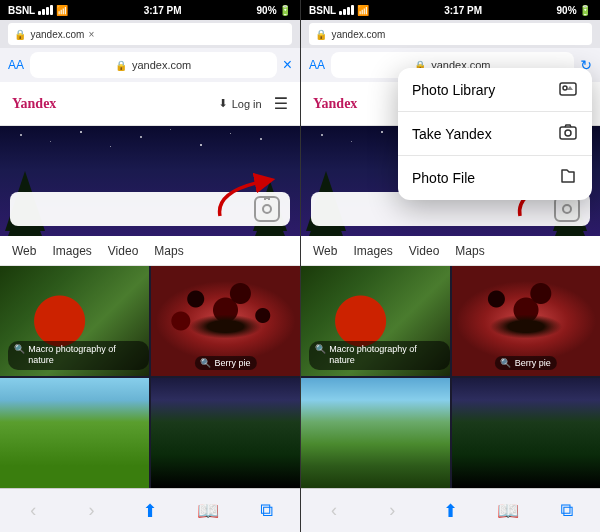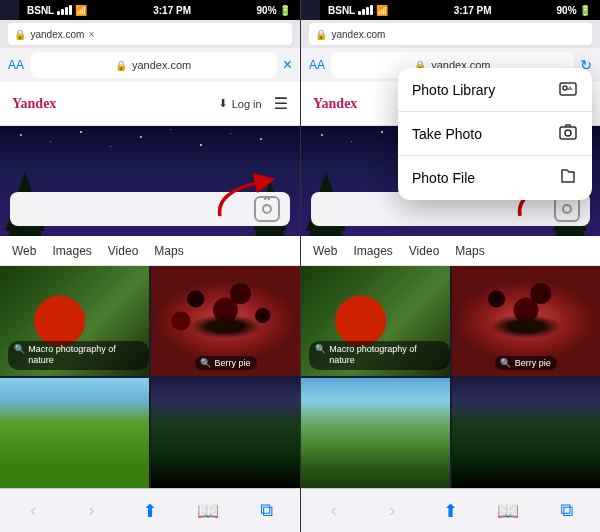--- a/index.html
+++ b/index.html
@@ -30,21 +30,20 @@
     .status-bar {
       height: 20px;
       background: #000;
       display: flex;
       align-items: center;
       justify-content: space-between;
       padding: 0 8px;
       font-size: 10px;
       color: #fff;
       font-weight: 600;
-      margin-left: 19px;
     }
     .status-left { display: flex; align-items: center; gap: 3px; }
     .status-right { display: flex; align-items: center; gap: 3px; }
     .signal-bars {
       display: flex; align-items: flex-end; gap: 1px;
     }
     .signal-bar {
       width: 3px;
       background: #fff;
       border-radius: 1px;
@@ -652,21 +651,21 @@
       <span>Photo Library</span>
       <span class="dropdown-icon">
         <svg width="20" height="20" viewBox="0 0 20 20" fill="none">
           <rect x="2" y="5" width="16" height="12" rx="2" stroke="#333" stroke-width="1.5"></rect>
           <circle cx="7" cy="10" r="2" stroke="#333" stroke-width="1.5"></circle>
           <path d="M12 8l3 4H9l3-4z" fill="#333" opacity="0.6"></path>
         </svg>
       </span>
     </div>
     <div class="dropdown-item">
-      <span>Take Photo</span>
+      <span>Take Yandex</span>
       <span class="dropdown-icon">
         <svg width="20" height="20" viewBox="0 0 20 20" fill="none">
           <rect x="2" y="5" width="16" height="12" rx="2" stroke="#333" stroke-width="1.5"></rect>
           <circle cx="10" cy="11" r="3" stroke="#333" stroke-width="1.5"></circle>
           <path d="M7 5l1-2h4l1 2" stroke="#333" stroke-width="1.5"></path>
         </svg>
       </span>
     </div>
     <div class="dropdown-item">
       <span>Photo File</span>

